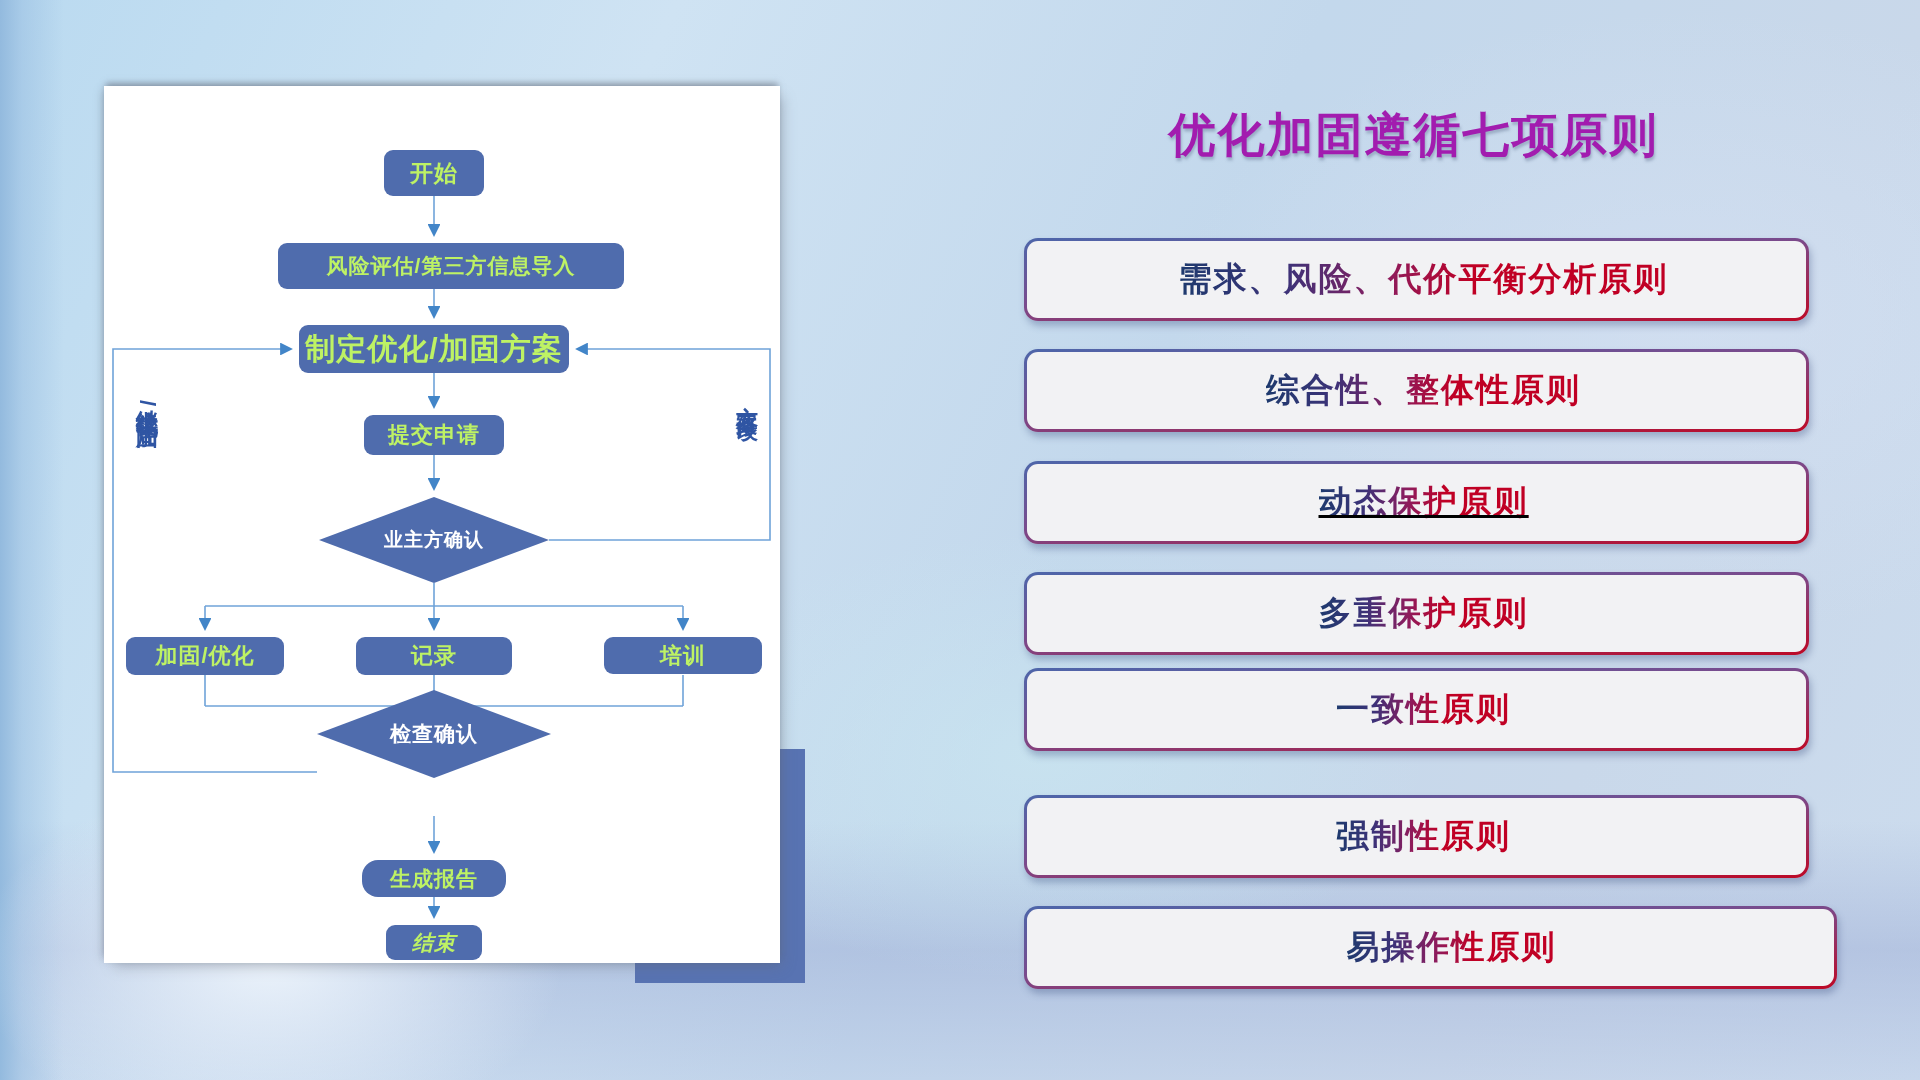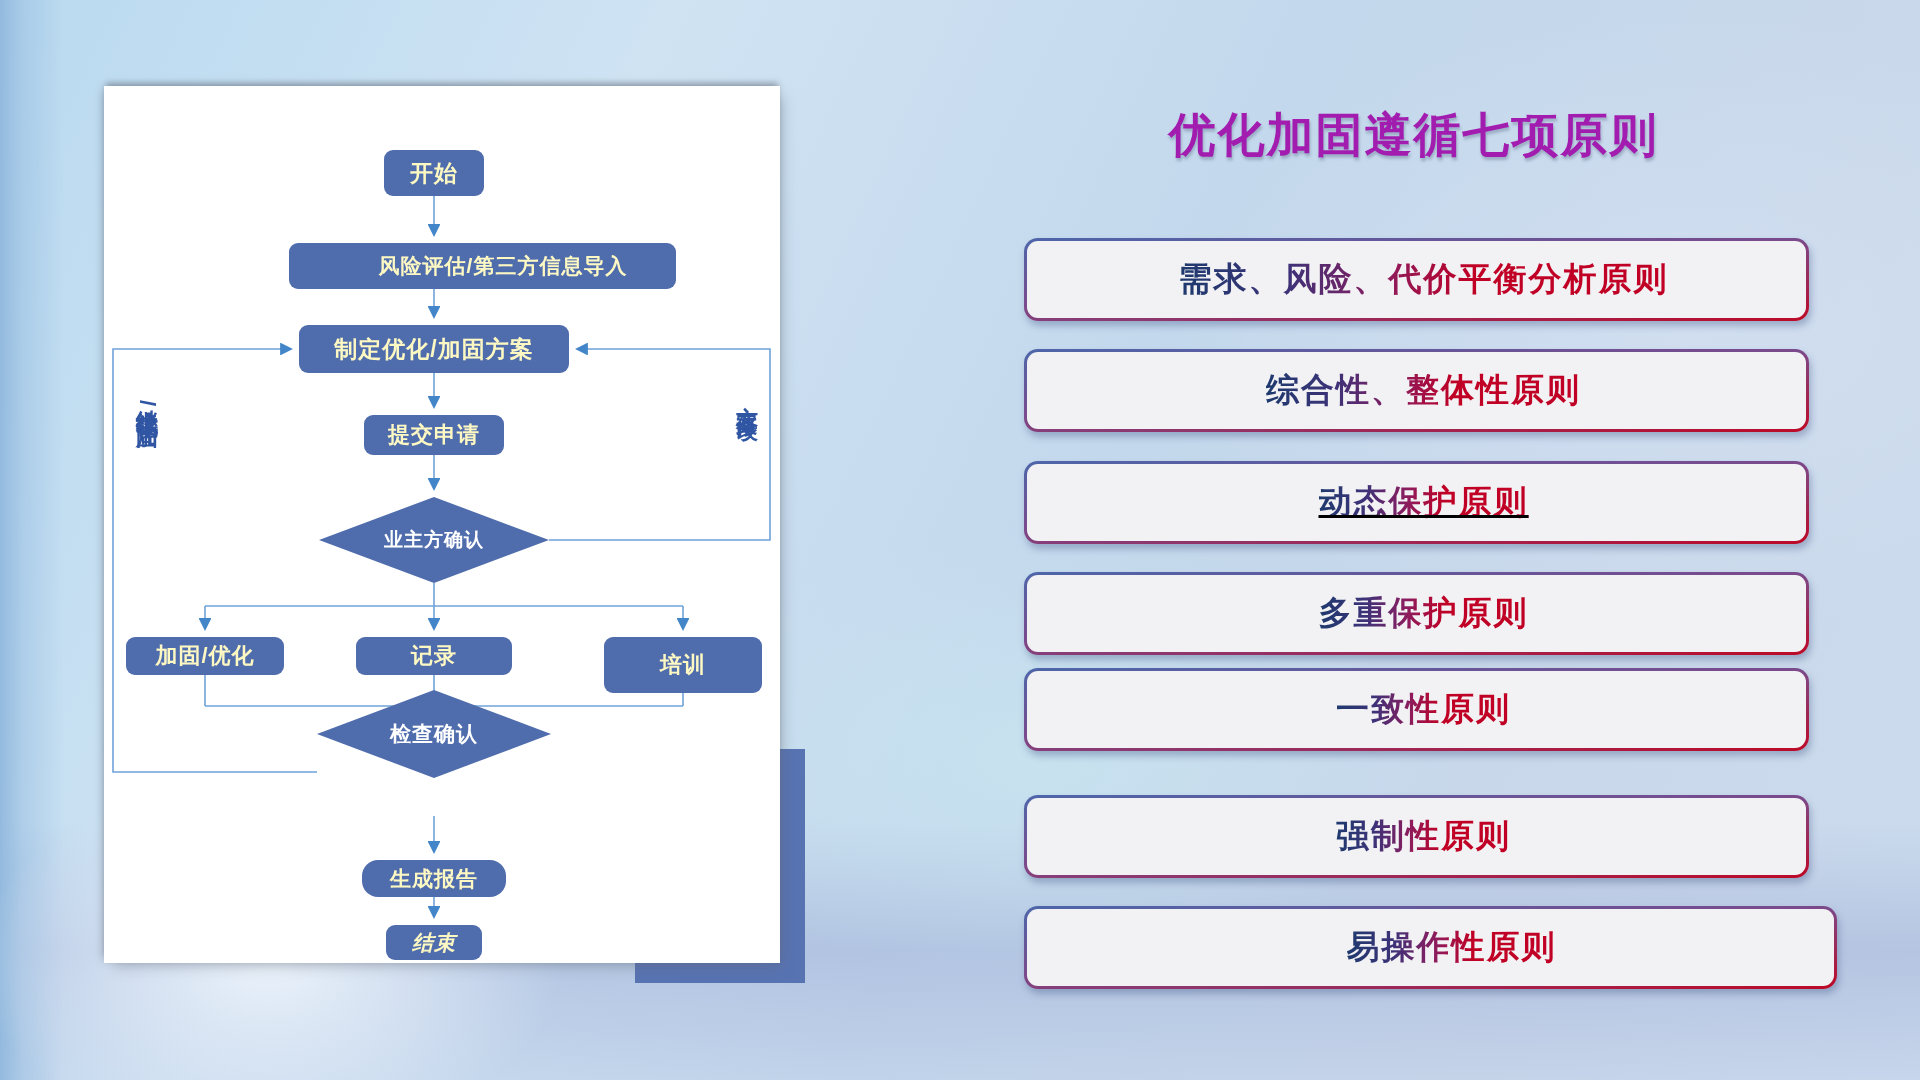--- a/index.html
+++ b/index.html
@@ -23,31 +23,31 @@
   .flow-card{
     position:absolute;left:104px;top:86px;width:676px;height:877px;
     background:#ffffff;
     box-shadow:0 -5px 6px -2px rgba(100,108,122,0.55),
                -5px 0 9px -4px rgba(100,108,122,0.40),
                6px 7px 13px -4px rgba(100,108,122,0.40);
   }
   .flow-svg{position:absolute;left:0;top:0;width:676px;height:877px;pointer-events:none;}
 
   .fnode{
-    position:absolute;background:#4f6cad;color:#fef9c3;font-weight:700;
+    position:absolute;background:#4f6cad;color:#bef264;font-weight:700;
     display:flex;align-items:center;justify-content:center;
     border-radius:9px;letter-spacing:1px;white-space:nowrap;
   }
   .n-start  {left:280px;top:64px; width:100px;height:46px;font-size:23px;}
-  .n-risk   {left:185px;top:157px;width:346px;height:46px;font-size:21px;padding-left:41px;}
-  .n-plan   {left:195px;top:239px;width:270px;height:48px;font-size:23px;}
+  .n-risk   {left:174px;top:157px;width:346px;height:46px;font-size:21px;}
+  .n-plan   {left:195px;top:239px;width:270px;height:48px;font-size:30px;}
   .n-submit {left:260px;top:329px;width:140px;height:40px;font-size:22px;}
   .n-harden {left:22px; top:551px;width:158px;height:38px;font-size:22px;}
   .n-record {left:252px;top:551px;width:156px;height:38px;font-size:22px;}
-  .n-train  {left:500px;top:551px;width:158px;height:56px;font-size:22px;text-align:right;}
+  .n-train  {left:500px;top:551px;width:158px;height:37px;font-size:22px;text-align:right;}
   .n-report {left:258px;top:774px;width:144px;height:37px;font-size:21px;border-radius:16px;}
   .n-end    {left:282px;top:839px;width:96px; height:35px;font-size:21px;font-style:italic;}
 
   .fdiamond{
     position:absolute;background:#4f6cad;color:#fff;font-weight:700;
     display:flex;align-items:center;justify-content:center;
     clip-path:polygon(50% 0,100% 50%,50% 100%,0 50%);
     letter-spacing:1px;white-space:nowrap;
   }
   .d-owner{left:215px;top:411px;width:230px;height:86px;font-size:19px;}

